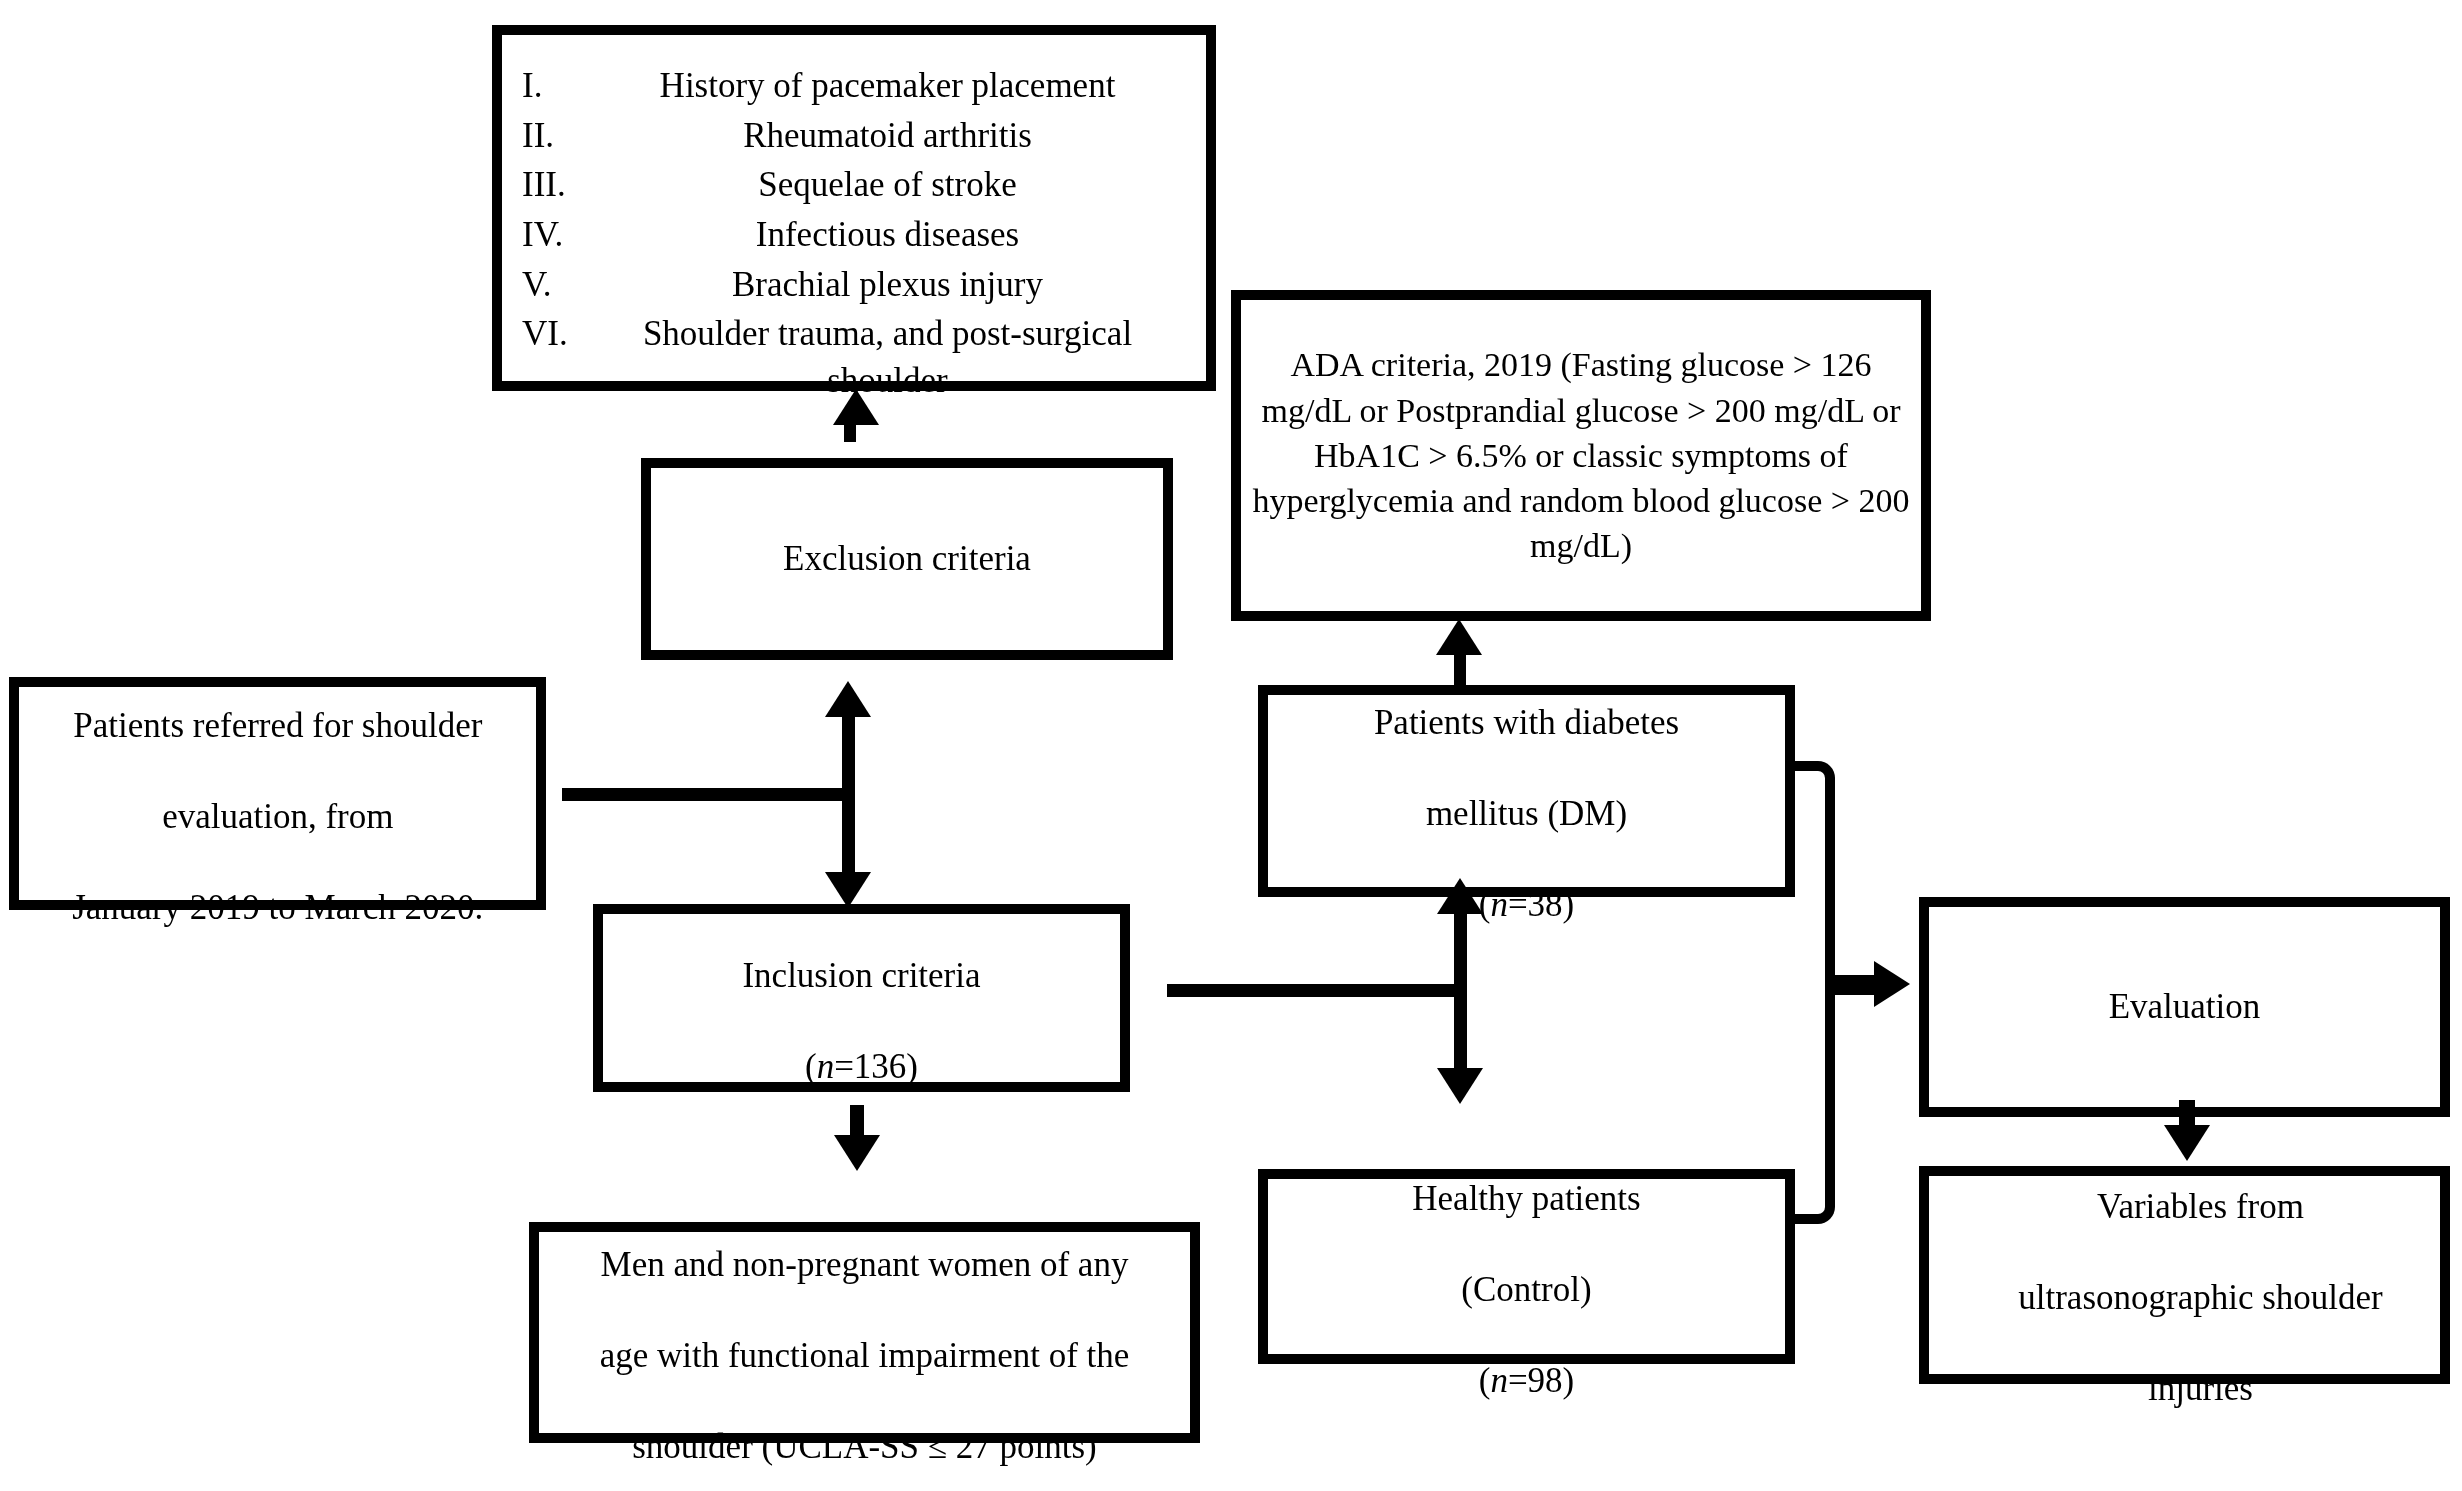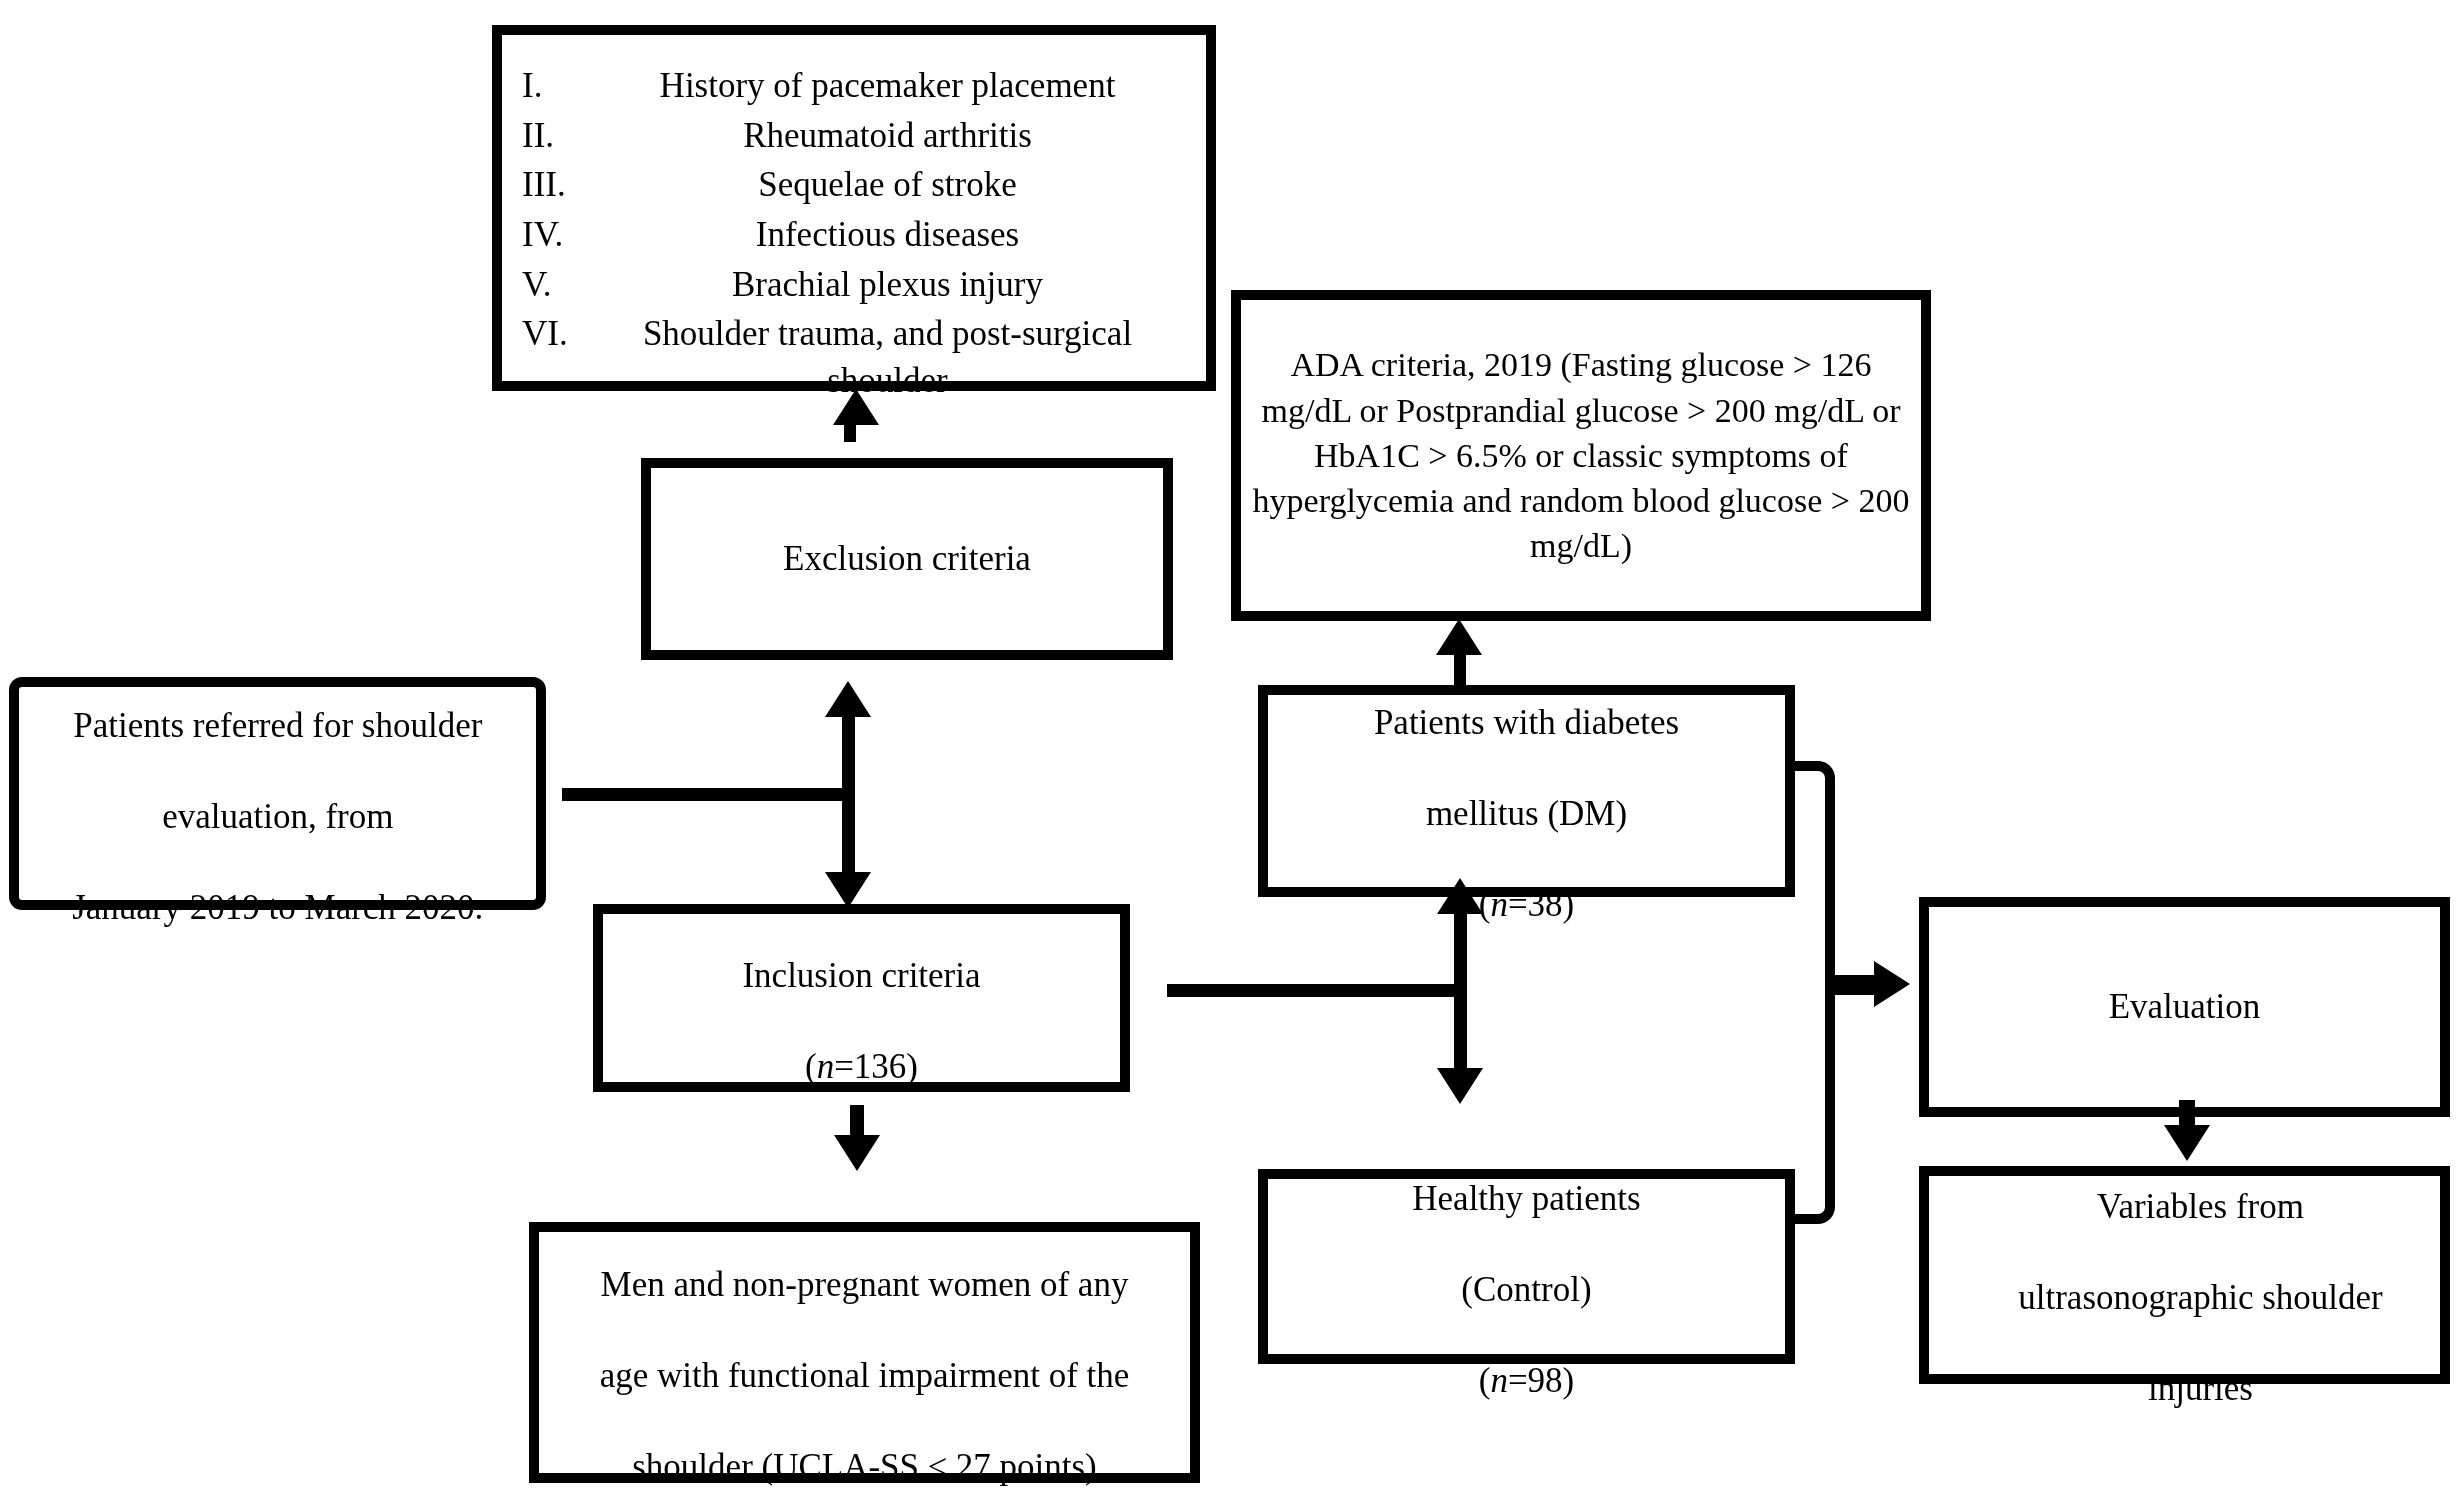--- a/index.html
+++ b/index.html
@@ -138,21 +138,21 @@
     <span class="txt">Exclusion criteria</span>
   </div>
 
   <div class="box" style="left:1231px; top:290px; width:700px; height:331px;">
     <span class="txt" style="font-size:34px; line-height:1.33;">ADA criteria, 2019 (Fasting glucose &gt; 126 mg/dL or Postprandial glucose &gt; 200 mg/dL or HbA1C &gt; 6.5% or classic symptoms of hyperglycemia and random blood glucose &gt; 200 mg/dL)</span>
   </div>
 
   <div class="vline" style="left:1454px; top:650px; width:11.7px; height:36px;"></div>
   <div class="arrow-up" style="left:1436px; top:619px;"></div>
 
-  <div class="box" style="left:9.3px; top:677px; width:537px; height:233px;border-radius:13px;">
+  <div class="box" style="left:9.3px; top:677px; width:537px; height:233px;">
     <span class="txt">
       <span>Patients referred for shoulder</span><br>
       <span>evaluation, from</span><br>
       <span>January 2019 to March 2020.</span>
     </span>
   </div>
 
   <div class="hline" style="left:562px; top:788px; width:286px; height:12.5px;"></div>
 
   <div class="vline" style="left:842px; top:712px; width:12.5px; height:165px;"></div>
@@ -203,21 +203,21 @@
   <div class="arrow-down" style="left:2164px; top:1125px;"></div>
 
   <div class="box" style="left:1919px; top:1166px; width:531px; height:218px;padding-left:32px;">
     <span class="txt">
       <span>Variables from</span><br>
       <span>ultrasonographic shoulder</span><br>
       <span>injuries</span>
     </span>
   </div>
 
-  <div class="box" style="left:529px; top:1222px; width:671px; height:261px;">
+  <div class="box" style="left:529px; top:1222px; width:671px; height:221px;">
     <span class="txt" style="padding:0 17px;">
       <span>Men and non-pregnant women of any</span><br>
       <span>age with functional impairment of the</span><br>
       <span>shoulder (UCLA-SS ≤ 27 points)</span>
     </span>
   </div>
 
 </div>
 
 

